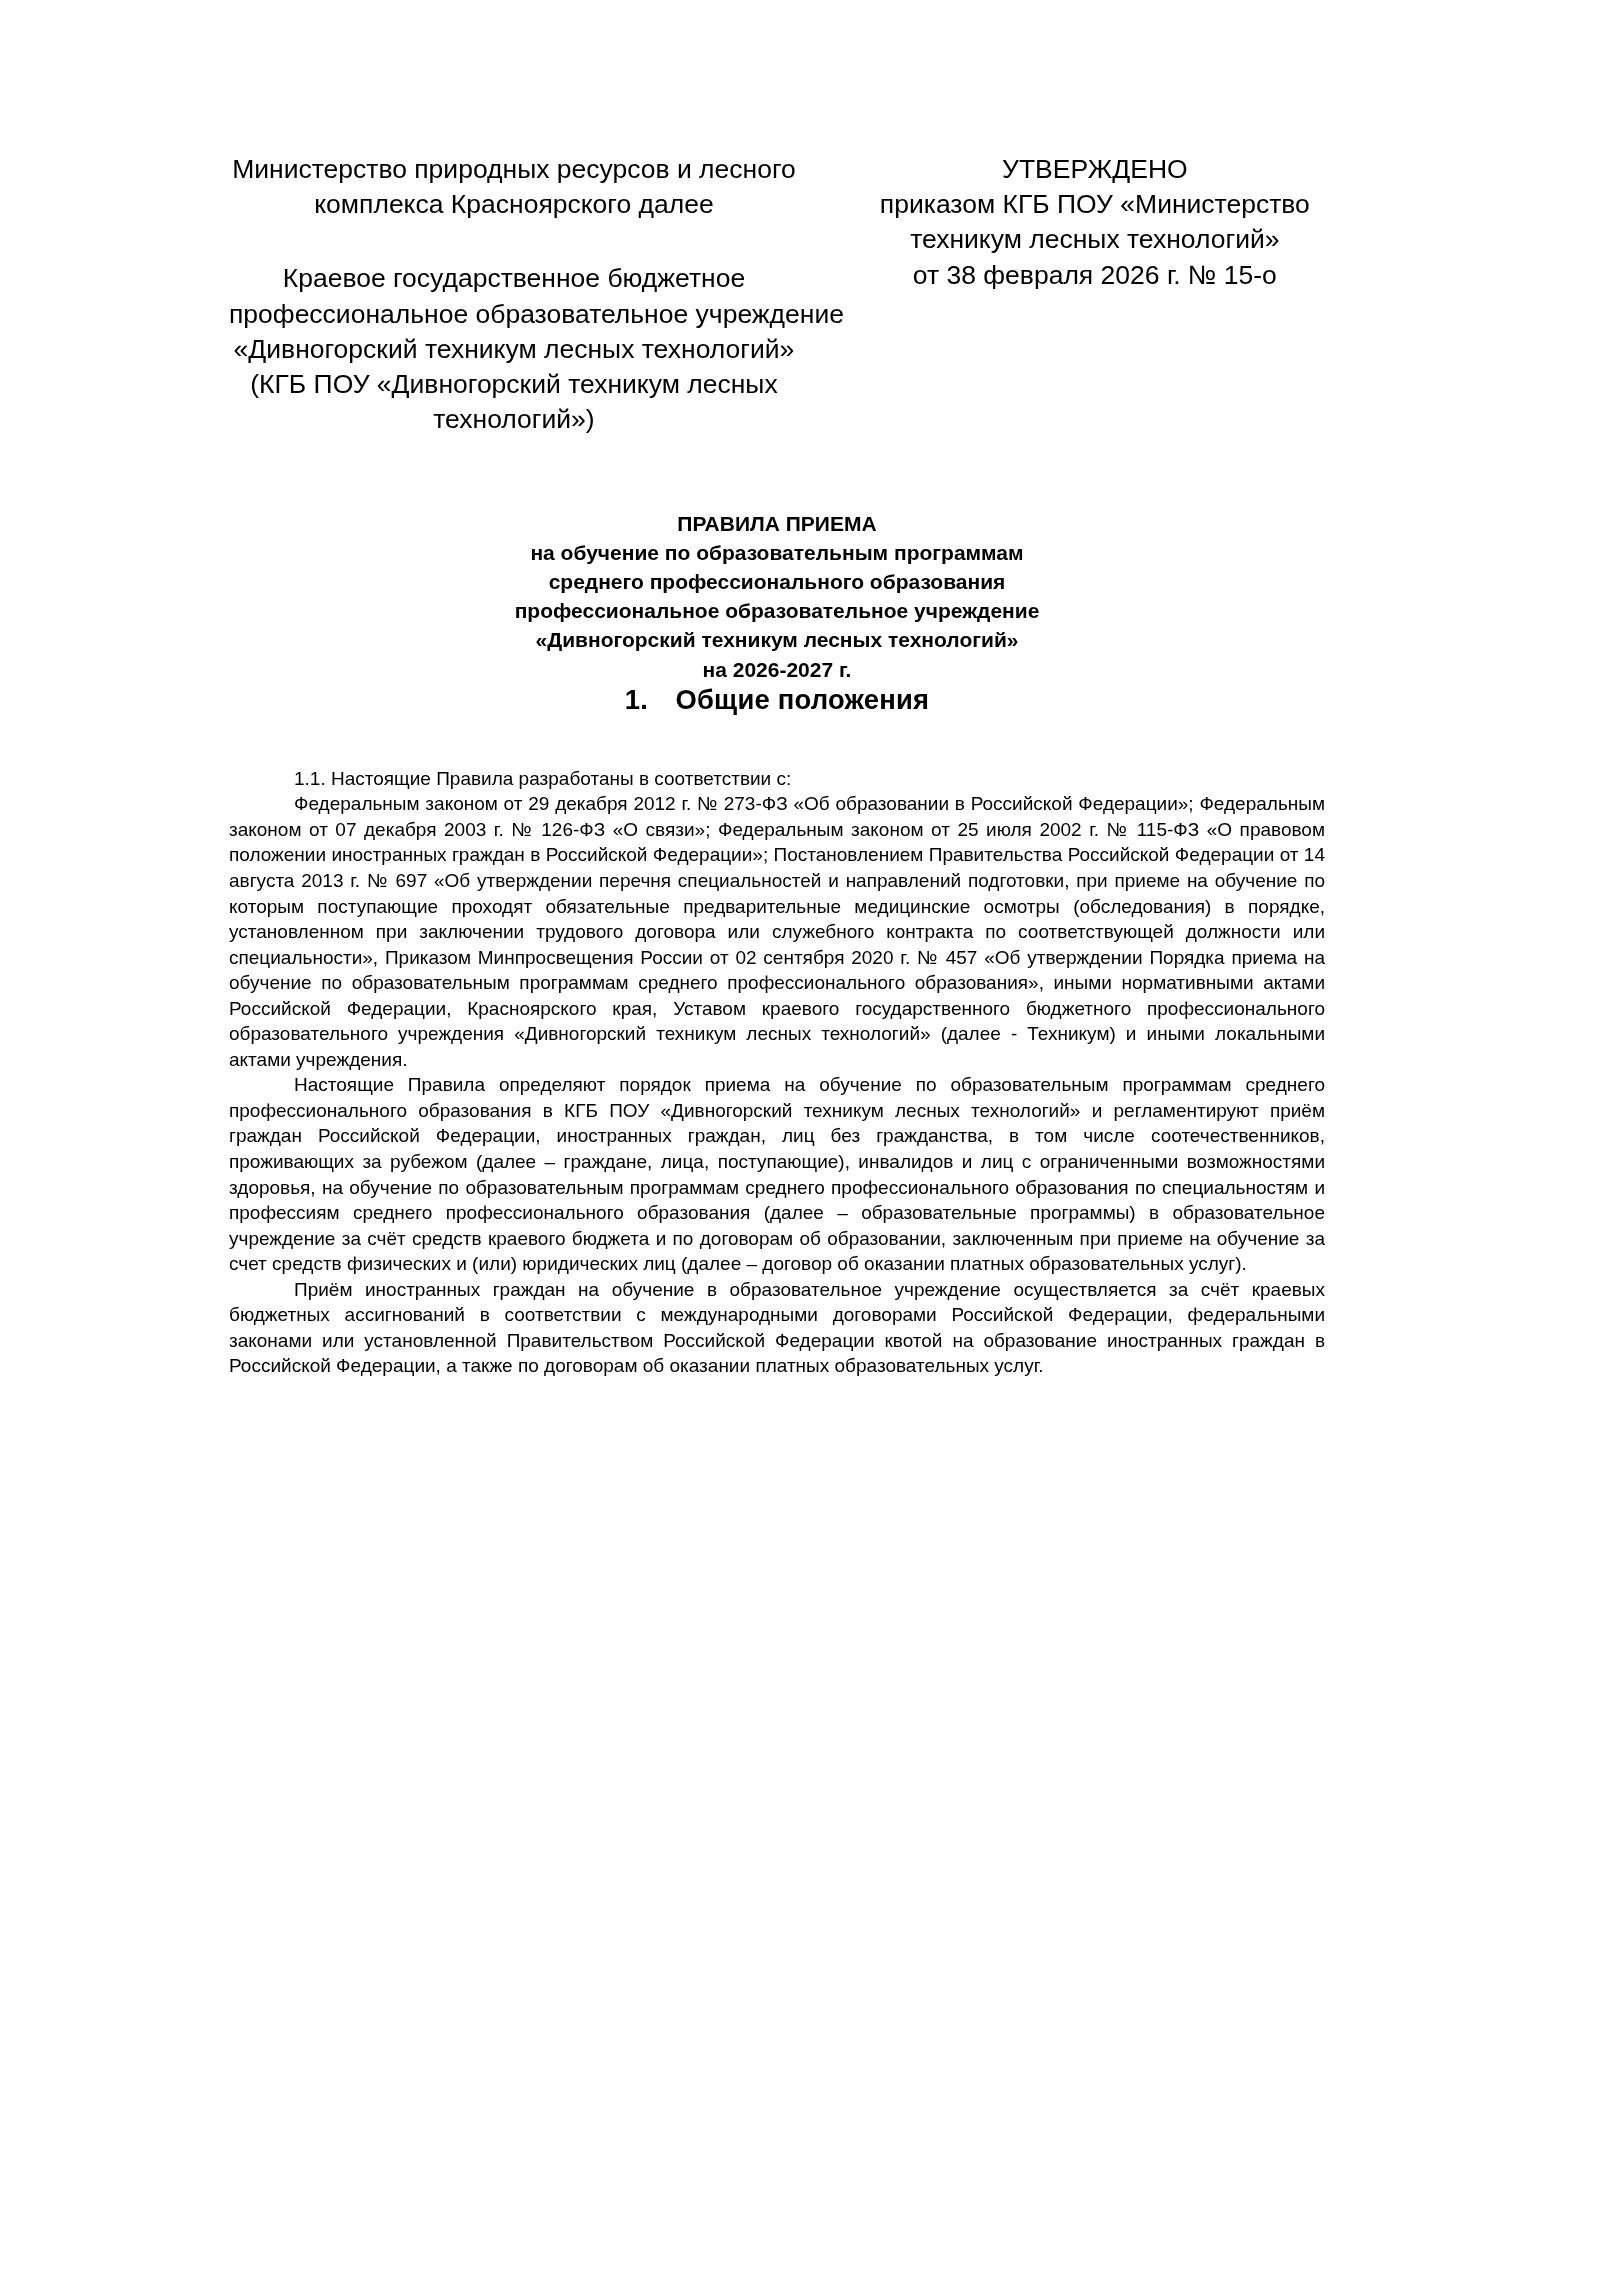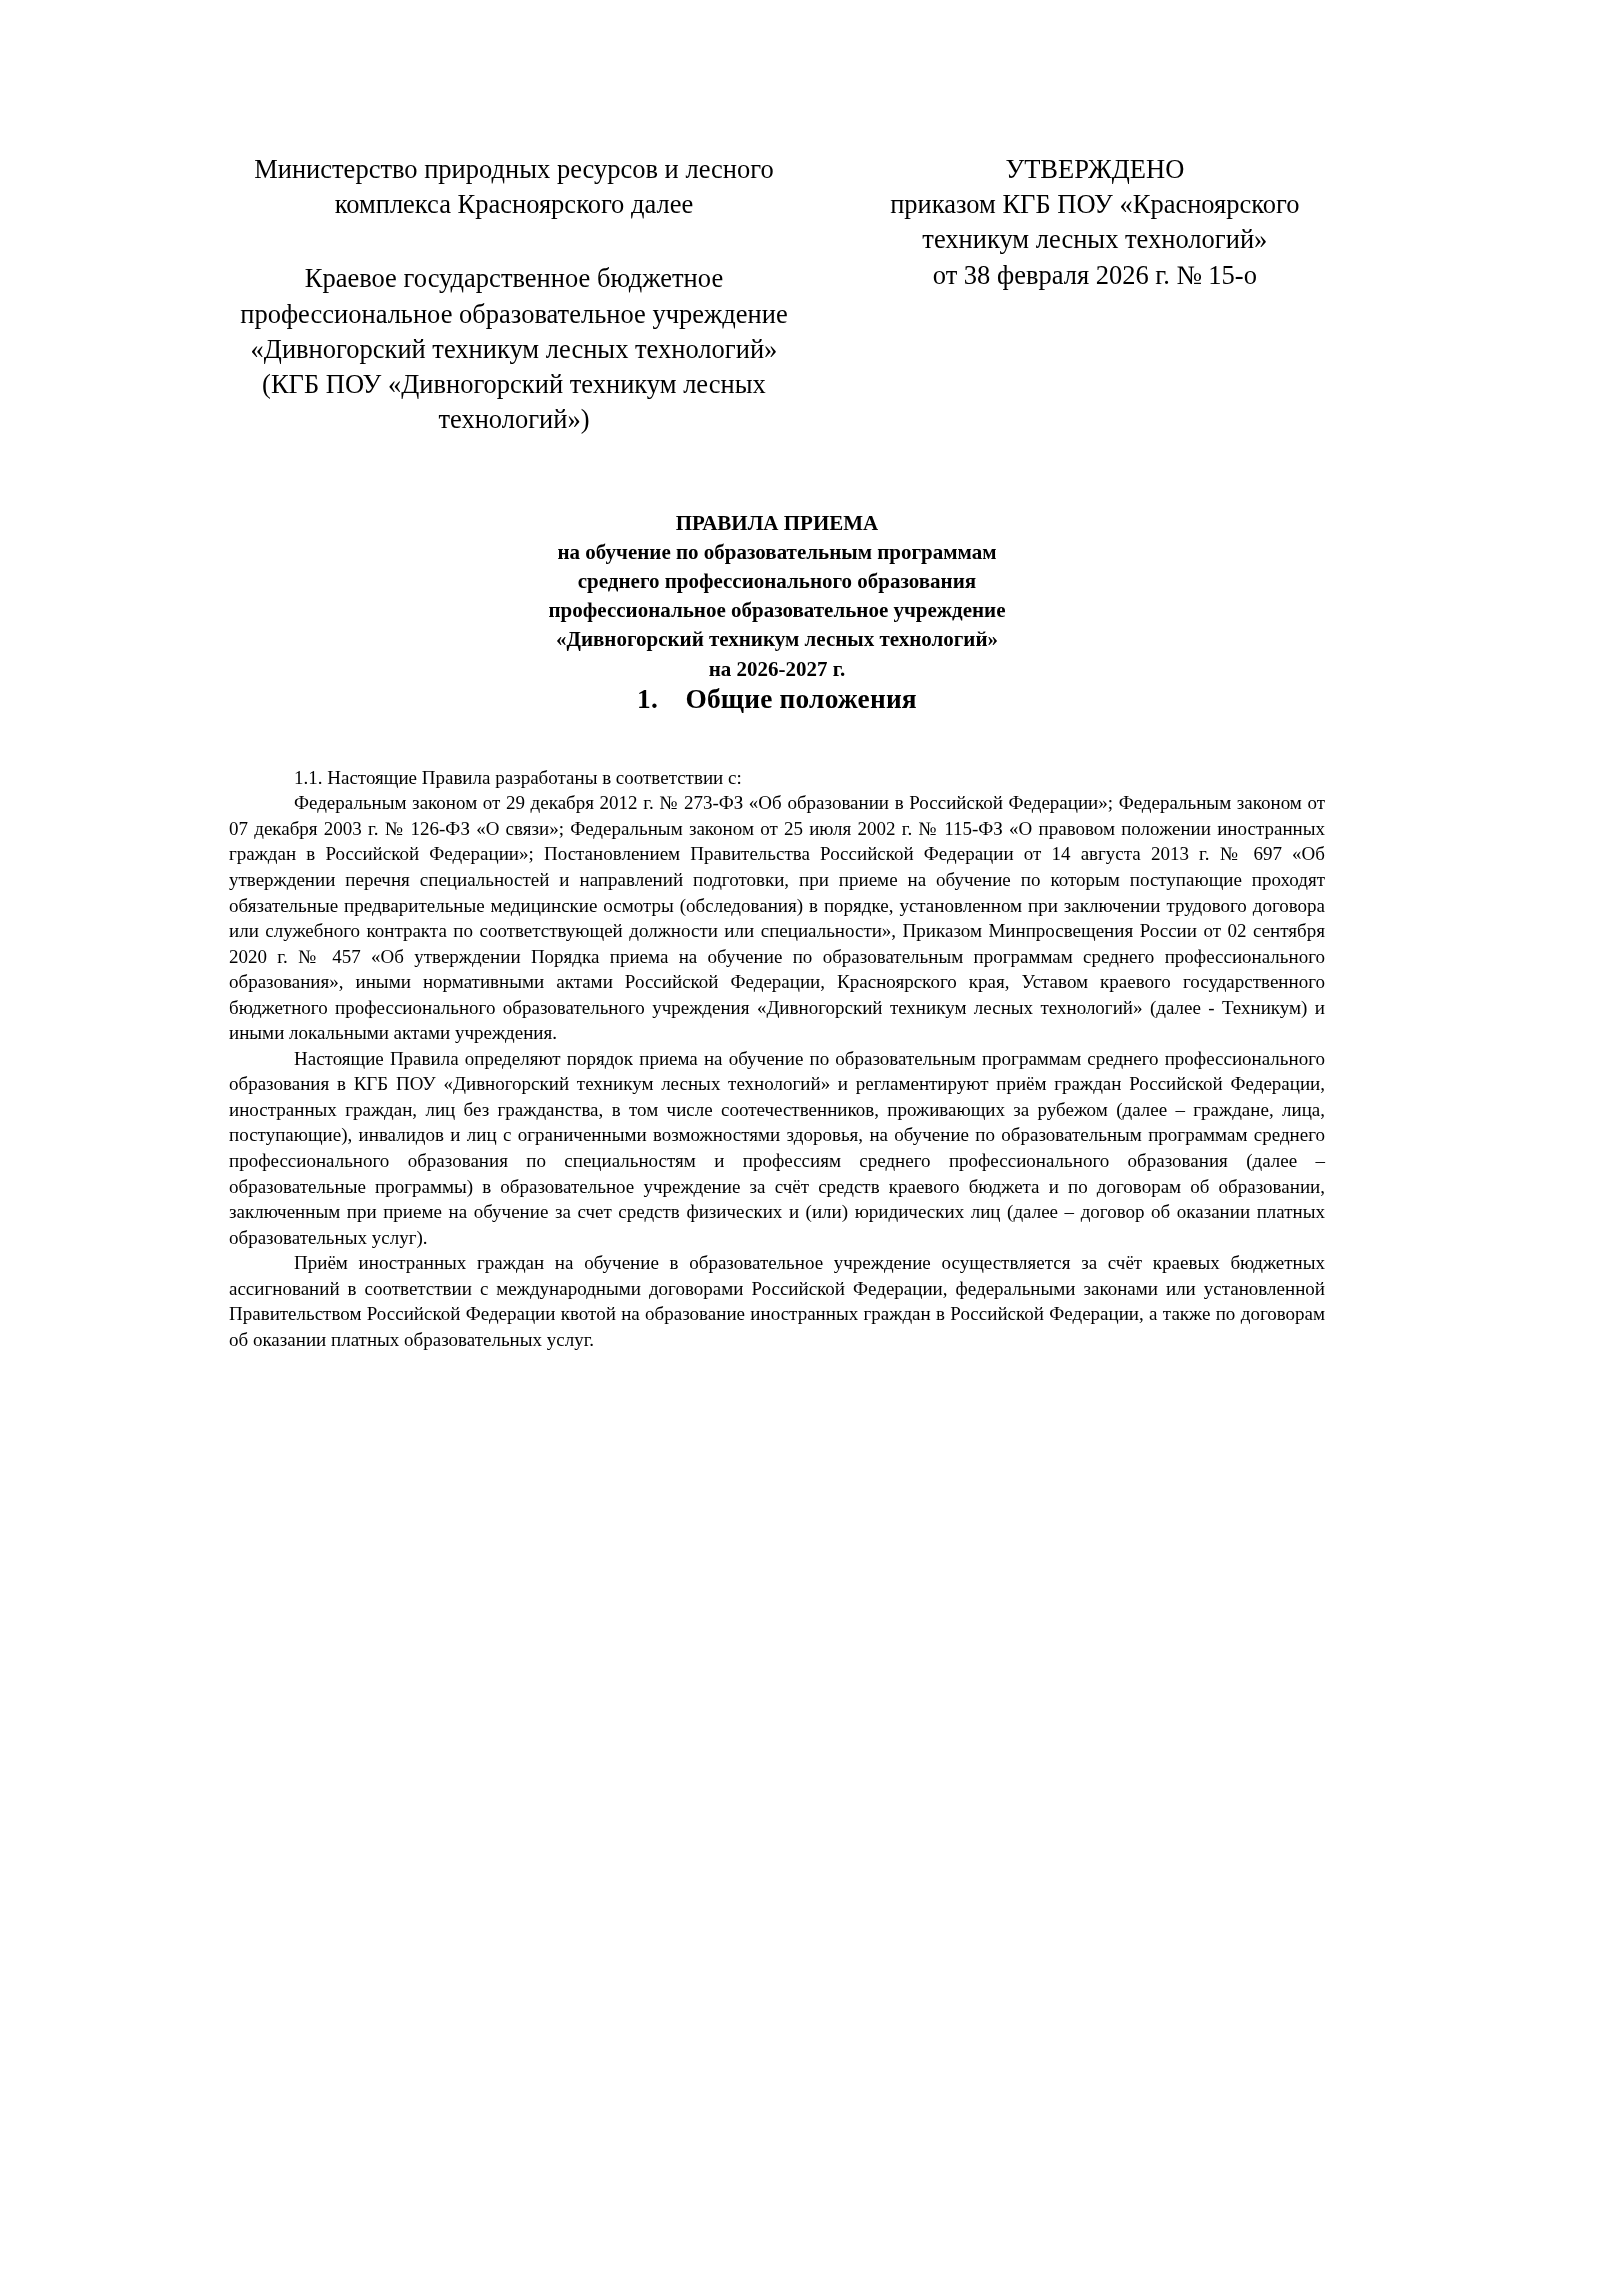--- a/index.html
+++ b/index.html
@@ -9,21 +9,21 @@
     background: #ffffff;
   }
   .page {
     width: 1405px;
     height: 2293px;
     position: relative;
     background: #ffffff;
     box-sizing: border-box;
     padding: 14px;
     overflow: hidden;
-    font-family: Liberation Serif, serif;
+    font-family: Liberation Sans, sans-serif;
     color: #000000;
   }
   .content {
     position: absolute;
     left: 229px;
     top: 152px;
     width: 1096px;
   }
 
   
@@ -109,21 +109,21 @@
         <div class="para-gap"></div>
         <span class="hline">Краевое государственное бюджетное</span>
         <span class="hline">профессиональное образовательное учреждение</span>
         <span class="hline">«Дивногорский техникум лесных технологий»</span>
         <span class="hline">(КГБ ПОУ «Дивногорский техникум лесных</span>
         <span class="hline">технологий»)</span>
       </div>
 
       <div class="header-right">
         <span class="hline">УТВЕРЖДЕНО</span>
-        <span class="hline">приказом КГБ ПОУ «Красноярского</span>
+        <span class="hline">приказом КГБ ПОУ «Министерство</span>
         <span class="hline">техникум лесных технологий»</span>
         <span class="hline">от 38 февраля 2026 г. № 15-о</span>
       </div>
 
     </div>
 
     <div class="doc-title">
       <span class="t-line">ПРАВИЛА ПРИЕМА</span>
       <span class="t-line">на обучение по образовательным программам</span>
       <span class="t-line">среднего профессионального образования</span>

